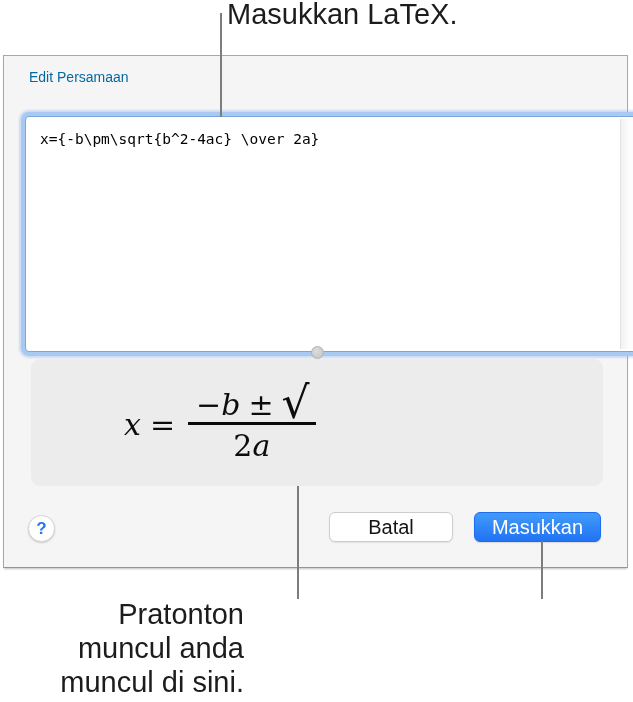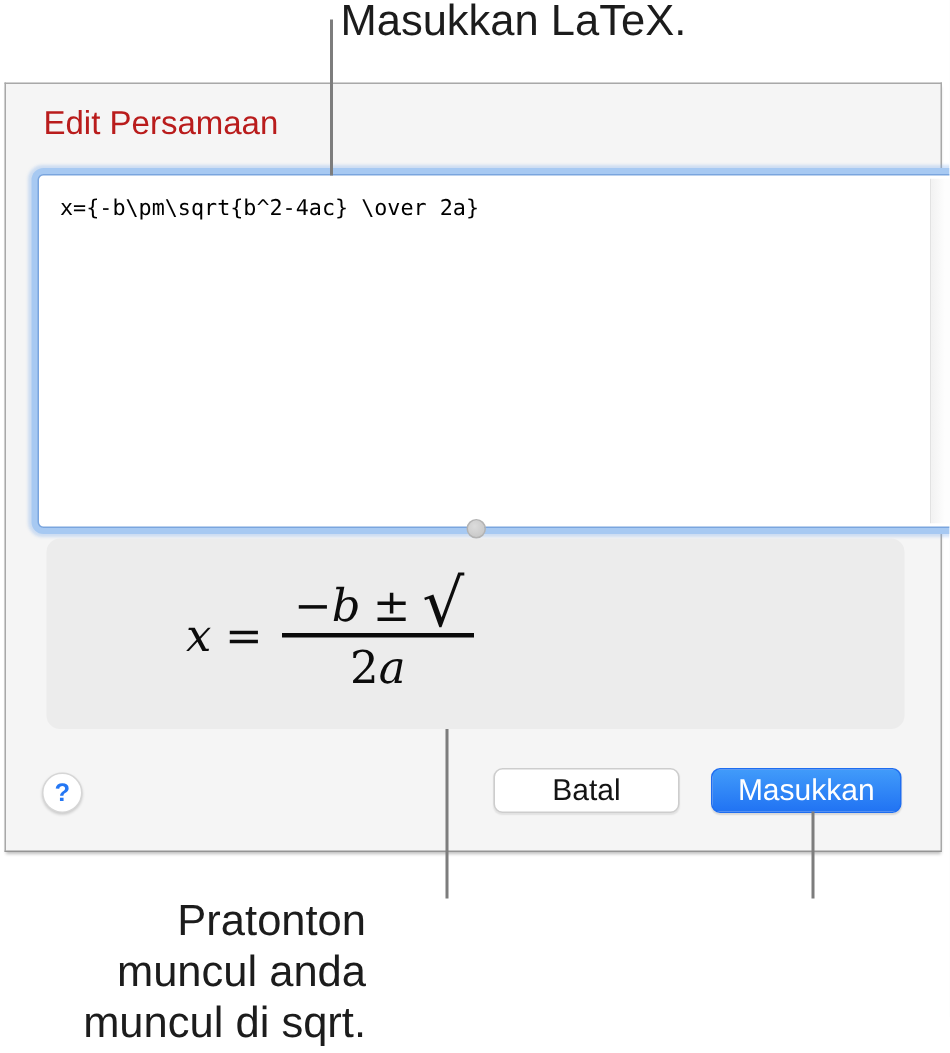--- a/index.html
+++ b/index.html
@@ -23,21 +23,21 @@
   
   .dialog {
     position:absolute; left:3px; top:55px; width:625px; height:513px;
     background:var(--dialog-bg,#f5f5f5);
     border:1px solid #a8a8a8; border-bottom-color:#949494;
     box-shadow:0 2px 2px -1px rgba(0,0,0,.25);
     box-sizing:border-box;
   }
   .dlg-title {
     position:absolute; left:25px; top:13px;
-    font-size:22px; font-weight:500; color:#b91c1c;
+    font-size:14px; font-weight:500; color:#0369a1;
   }
 
   
   .latex-box {
     position:absolute; left:21px; top:60px; width:625px; height:236px;
     background:#fff; border:1px solid #7aa5de; border-radius:4px;
     box-shadow:0 0 0 4px #a7c9f2, 0 0 2px 6px rgba(130,175,235,.35);
     box-sizing:border-box;
   }
   .latex-text {
@@ -145,16 +145,16 @@
     <button class="btn btn-cancel">Batal</button>
     <button class="btn btn-insert">Masukkan</button>
   </div>
 
   <div class="cline cline-b"></div>
   <div class="cline cline-c"></div>
 
   <div class="callout callout-bl">
     <div>Pratonton</div>
     <div>muncul anda</div>
-    <div>muncul di sqrt.</div>
+    <div>muncul di sini.</div>
   </div>
 
 </div>
 
 </body></html>

